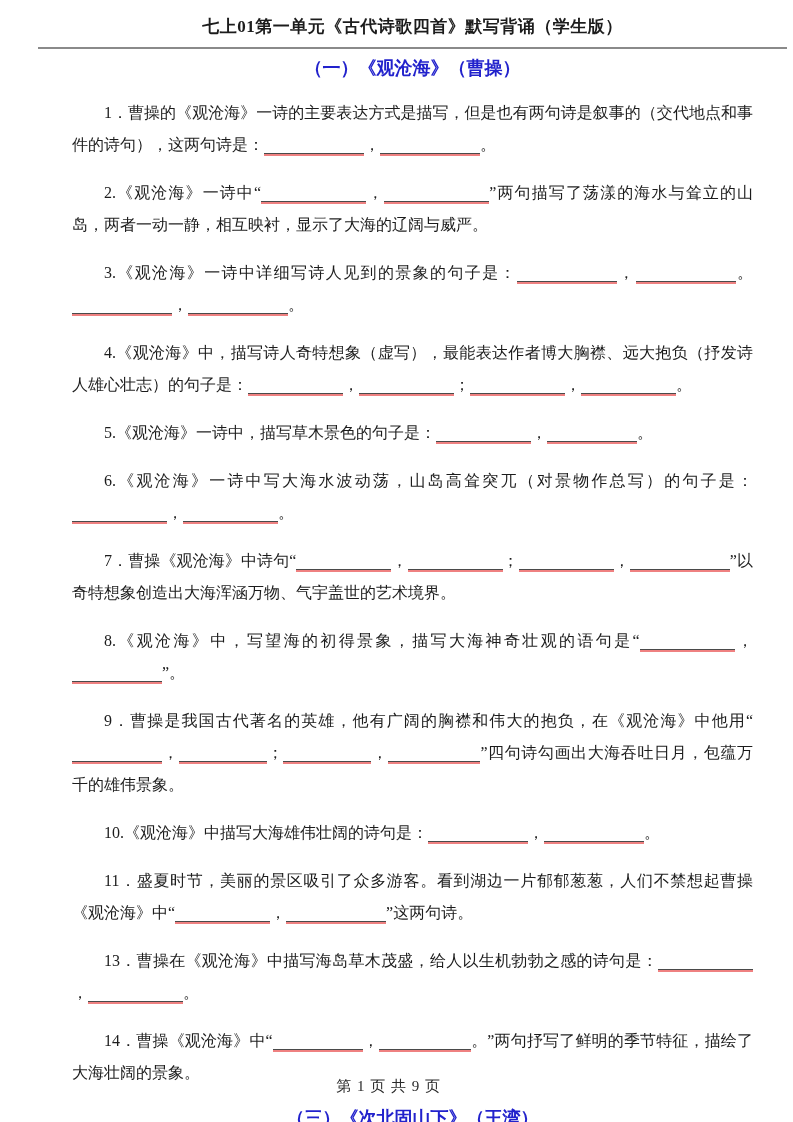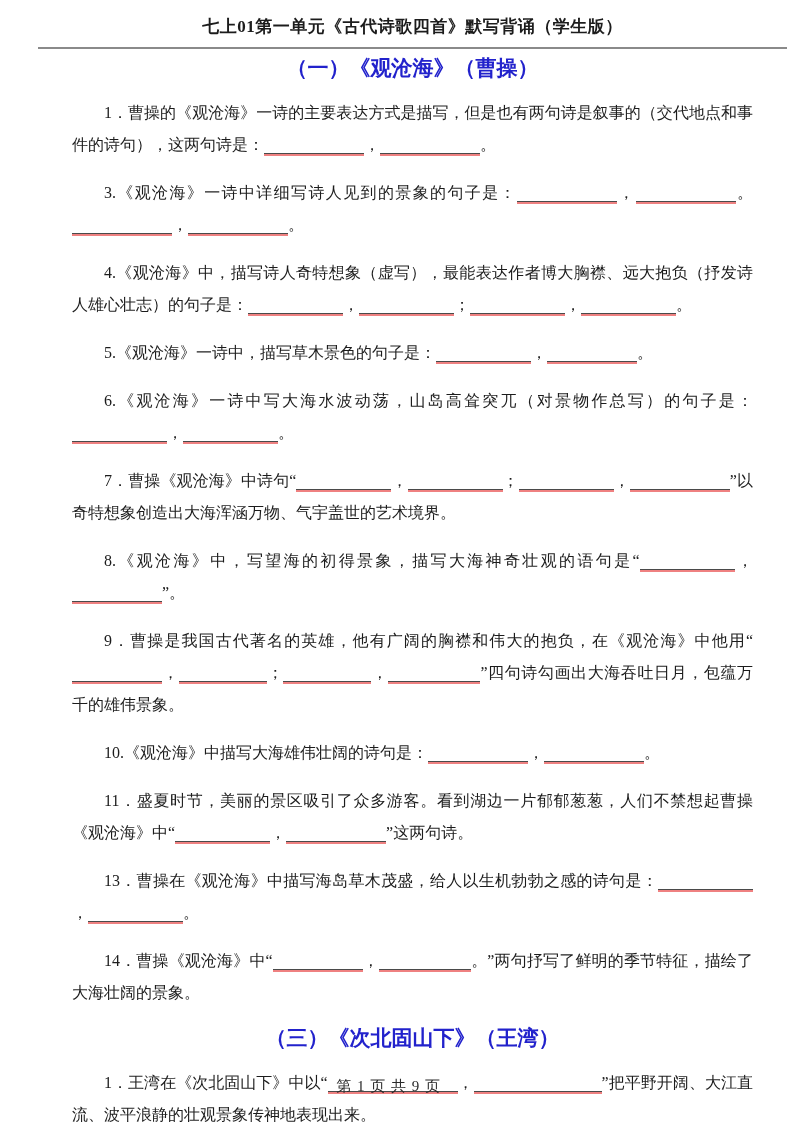--- a/index.html
+++ b/index.html
@@ -24,21 +24,21 @@
     letter-spacing: 0.5px;
   }
   .title-rule {
     border: none;
     border-top: 2px solid #8a8a8a;
     margin: 7px -18px 0 -18px;
   }
   .section-heading {
     text-align: center;
     font-weight: bold;
-    font-size: 21px;
+    font-size: 18px;
     color: #2222cc;
     line-height: 26px;
     margin: 6px 0 4px 0;
   }
   .question {
     margin: 16px;
     text-indent: 2em;
     line-height: 32px;
     text-align: justify;
   }
@@ -61,20 +61,21 @@
 </style>
 </head>
 <body>
 
 <div class="page">
   <div class="doc-title">七上01第一单元《古代诗歌四首》默写背诵（学生版）</div>
   <hr class="title-rule">
   <div>
       <div class="section-heading">（一）《观沧海》（曹操）</div>
       <p class="question">1．曹操的《观沧海》一诗的主要表达方式是描写，但是也有两句诗是叙事的（交代地点和事件的诗句），这两句诗是：<span class="blank" style="width: 100px;"></span>，<span class="blank" style="width: 100px;"></span>。</p>
+      <p class="question">2.《观沧海》一诗中“<span class="blank" style="width: 105px;"></span>，<span class="blank" style="width: 105px;"></span>”两句描写了荡漾的海水与耸立的山岛，两者一动一静，相互映衬，显示了大海的辽阔与威严。</p>
       <p class="question">3.《观沧海》一诗中详细写诗人见到的景象的句子是：<span class="blank" style="width: 100px;"></span>，<span class="blank" style="width: 100px;"></span>。<span class="blank" style="width: 100px;"></span>，<span class="blank" style="width: 100px;"></span>。</p>
       <p class="question">4.《观沧海》中，描写诗人奇特想象（虚写），最能表达作者博大胸襟、远大抱负（抒发诗人雄心壮志）的句子是：<span class="blank" style="width: 95px;"></span>，<span class="blank" style="width: 95px;"></span>；<span class="blank" style="width: 95px;"></span>，<span class="blank" style="width: 95px;"></span>。</p>
       <p class="question">5.《观沧海》一诗中，描写草木景色的句子是：<span class="blank" style="width: 95px;"></span>，<span class="blank" style="width: 90px;"></span>。</p>
       <p class="question">6.《观沧海》一诗中写大海水波动荡，山岛高耸突兀（对景物作总写）的句子是：<span class="blank" style="width: 95px;"></span>，<span class="blank" style="width: 95px;"></span>。</p>
       <p class="question">7．曹操《观沧海》中诗句“<span class="blank" style="width: 95px;"></span>，<span class="blank" style="width: 95px;"></span>；<span class="blank" style="width: 95px;"></span>，<span class="blank" style="width: 100px;"></span>”以奇特想象创造出大海浑涵万物、气宇盖世的艺术境界。</p>
       <p class="question">8.《观沧海》中，写望海的初得景象，描写大海神奇壮观的语句是“<span class="blank" style="width: 95px;"></span>，<span class="blank" style="width: 90px;"></span>”。</p>
       <p class="question">9．曹操是我国古代著名的英雄，他有广阔的胸襟和伟大的抱负，在《观沧海》中他用“<span class="blank" style="width: 90px;"></span>，<span class="blank" style="width: 88px;"></span>；<span class="blank" style="width: 88px;"></span>，<span class="blank" style="width: 92px;"></span>”四句诗勾画出大海吞吐日月，包蕴万千的雄伟景象。</p>
       <p class="question">10.《观沧海》中描写大海雄伟壮阔的诗句是：<span class="blank" style="width: 100px;"></span>，<span class="blank" style="width: 100px;"></span>。</p>
       <p class="question">11．盛夏时节，美丽的景区吸引了众多游客。看到湖边一片郁郁葱葱，人们不禁想起曹操《观沧海》中“<span class="blank" style="width: 95px;"></span>，<span class="blank" style="width: 100px;"></span>”这两句诗。</p>
       <p class="question">13．曹操在《观沧海》中描写海岛草木茂盛，给人以生机勃勃之感的诗句是：<span class="blank" style="width: 95px;"></span>，<span class="blank" style="width: 95px;"></span>。</p>

